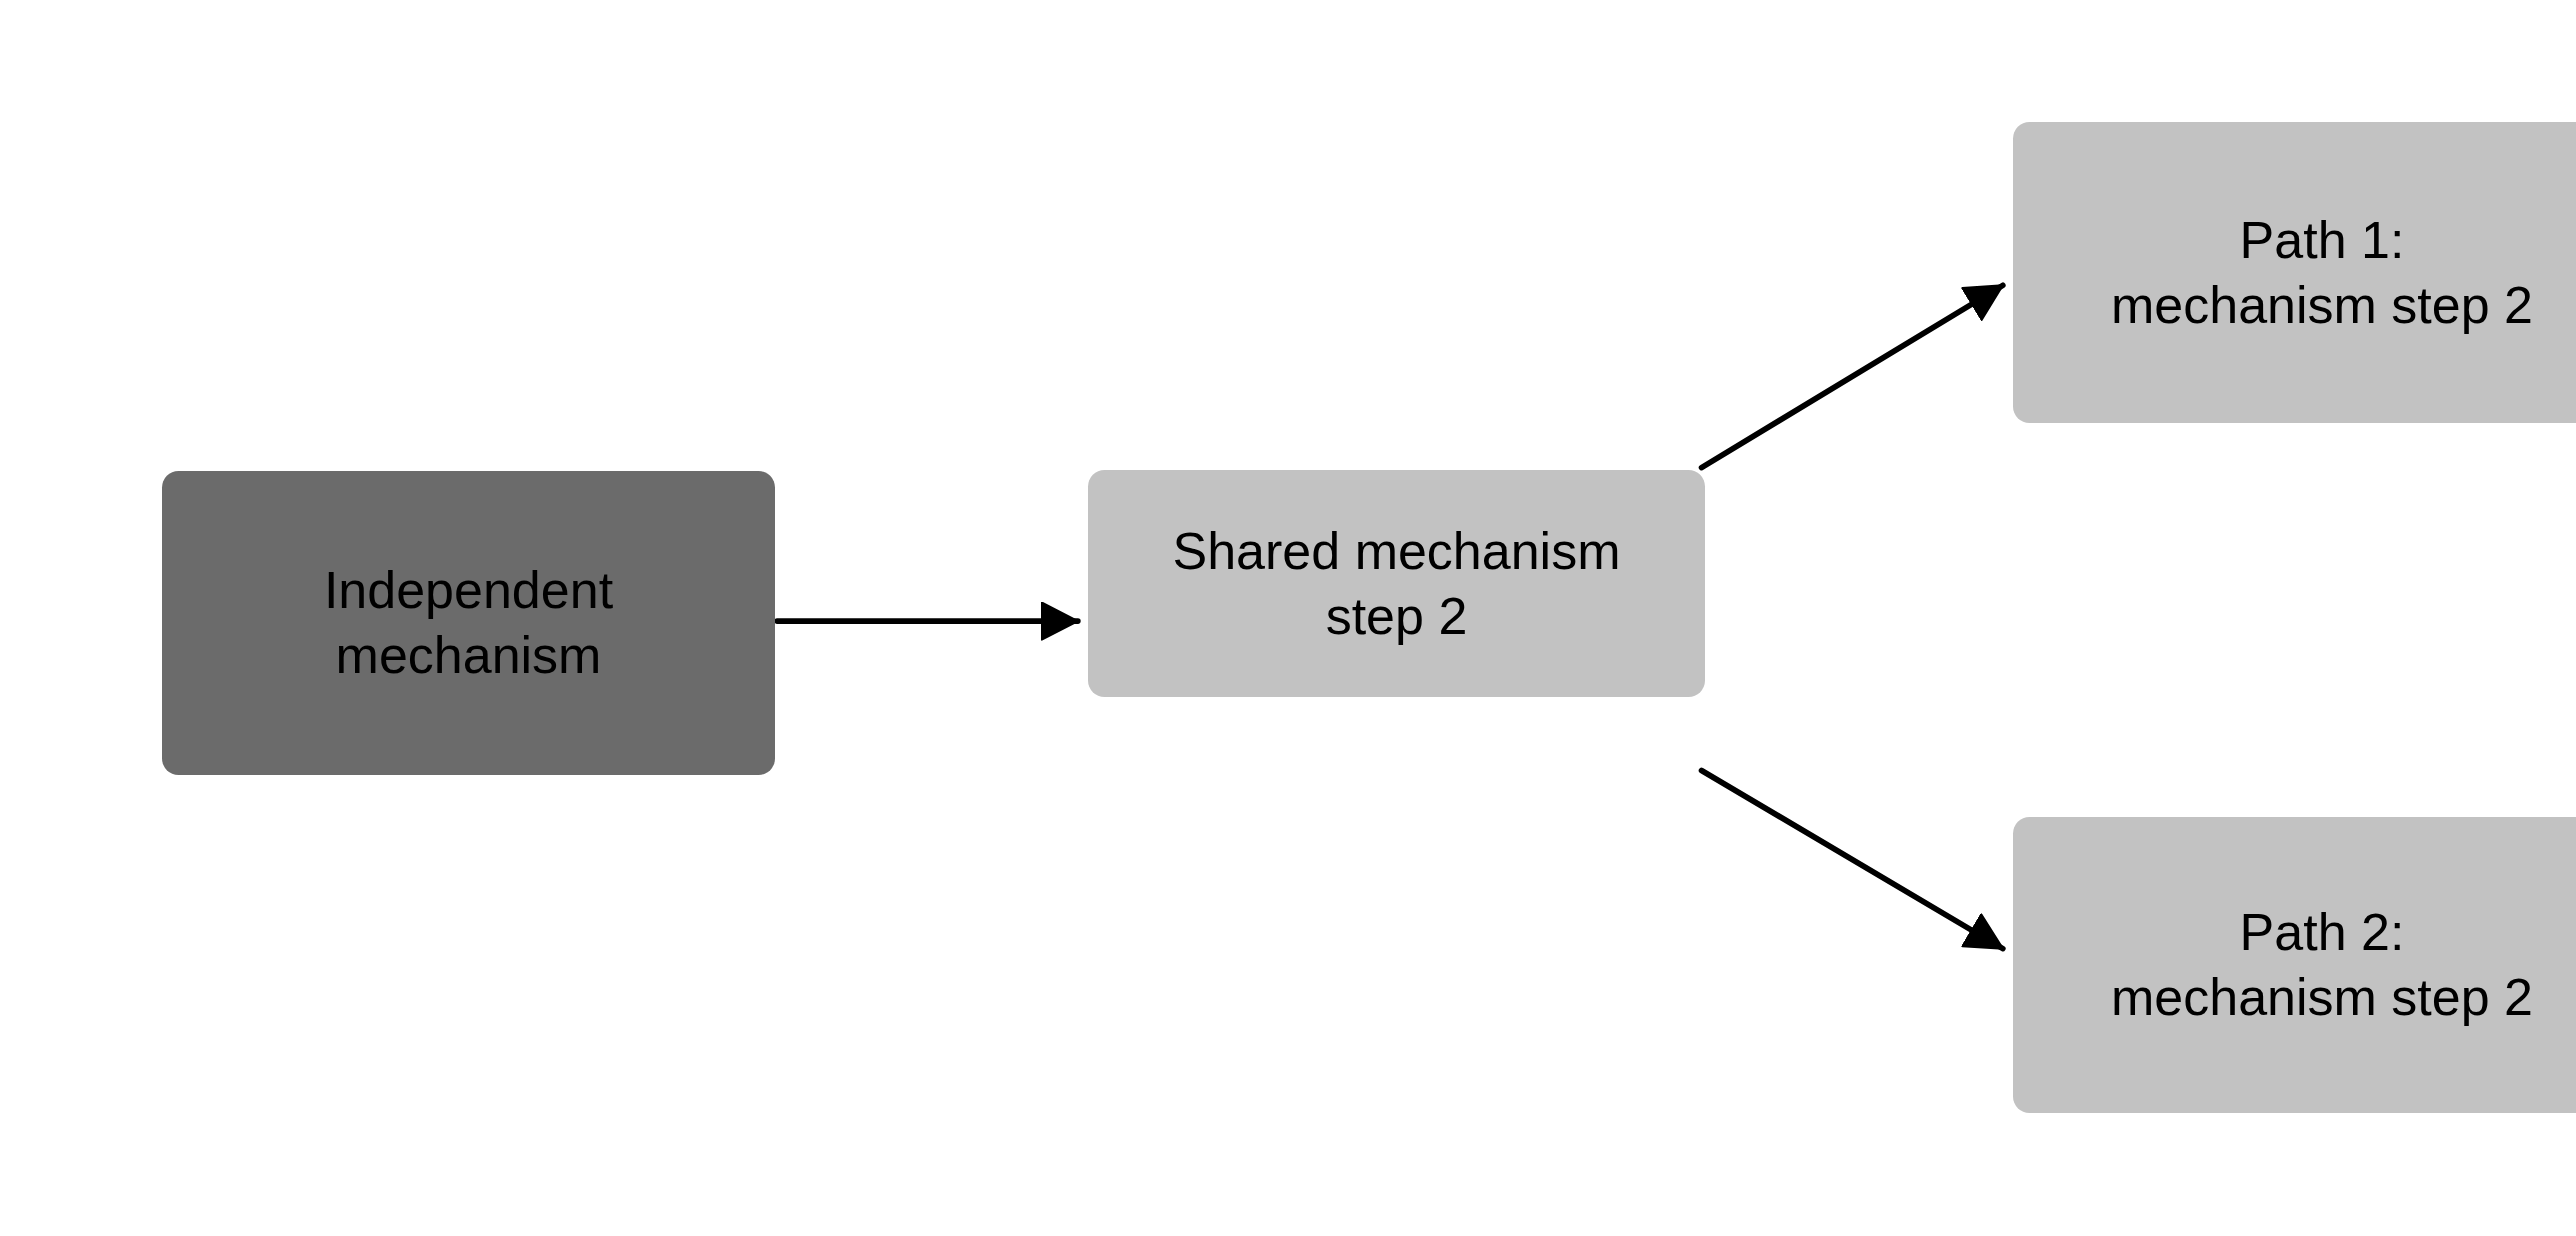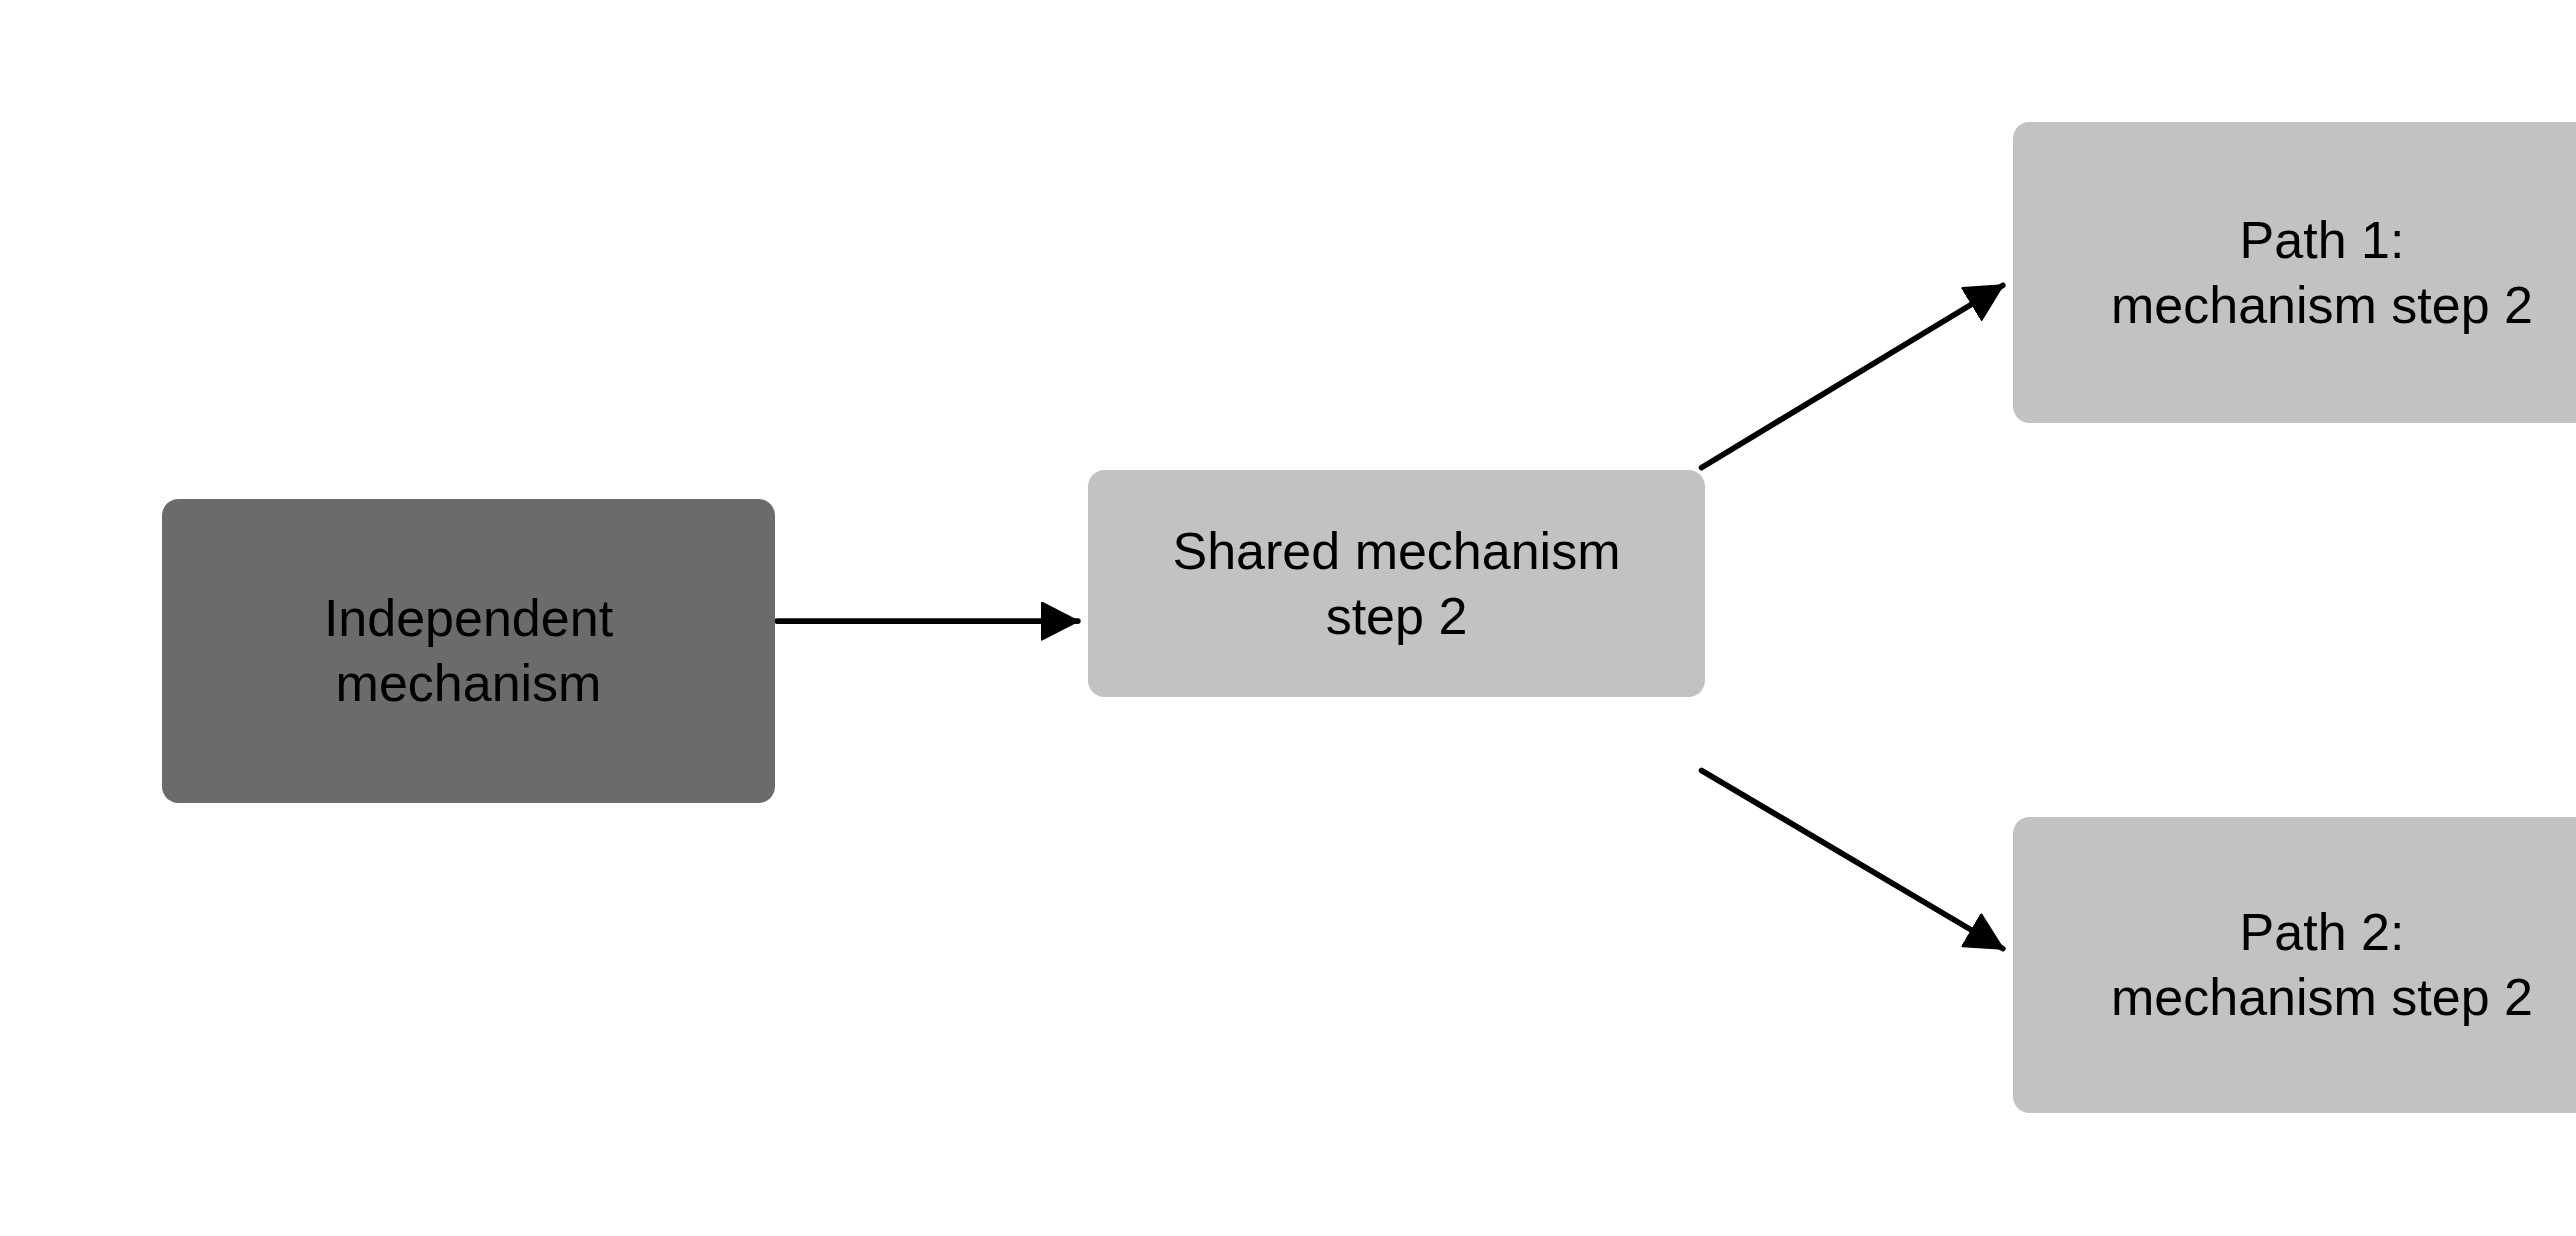--- a/index.html
+++ b/index.html
@@ -63,21 +63,21 @@
         <path d="M2,2 L72,38 L2,74 Z" fill="var(--arrow, #000000)" stroke="var(--arrow, #000000)" stroke-width="4" stroke-linejoin="round"></path>
       </marker>
     </defs>
     <line class="edge" x1="1508" y1="1206" x2="2092" y2="1206" marker-end="url(#arrowhead)"></line>
     <line class="edge" x1="3303" y1="908" x2="3888" y2="554" marker-end="url(#arrowhead)"></line>
     <line class="edge" x1="3303" y1="1496" x2="3888" y2="1842" marker-end="url(#arrowhead)"></line>
     <line class="edge" x1="5110" y1="530" x2="5695" y2="918" marker-end="url(#arrowhead)"></line>
     <line class="edge" x1="5110" y1="1876" x2="5695" y2="1492" marker-end="url(#arrowhead)"></line>
   </svg>
 
-  <div class="node dark" style="left:162px; top:471px; width:613px; height:304px;margin-top:28px;">
+  <div class="node dark" style="left:162px; top:471px; width:613px; height:304px;">
     <span class="label-line">Independent</span>
     <span class="label-line">mechanism</span>
   </div>
 
   <div class="node light" style="left:1088px; top:470px; width:617px; height:227px;">
     <span class="label-line">Shared mechanism</span>
     <span class="label-line">step 2</span>
   </div>
 
   <div class="node light" style="left:2013px; top:122px; width:618px; height:301px;">

